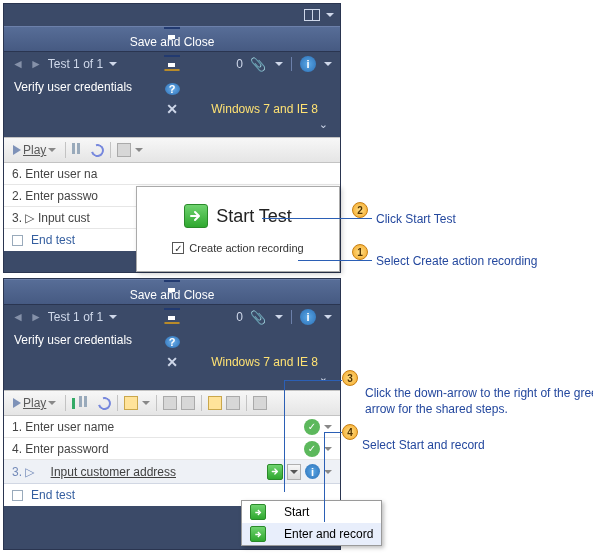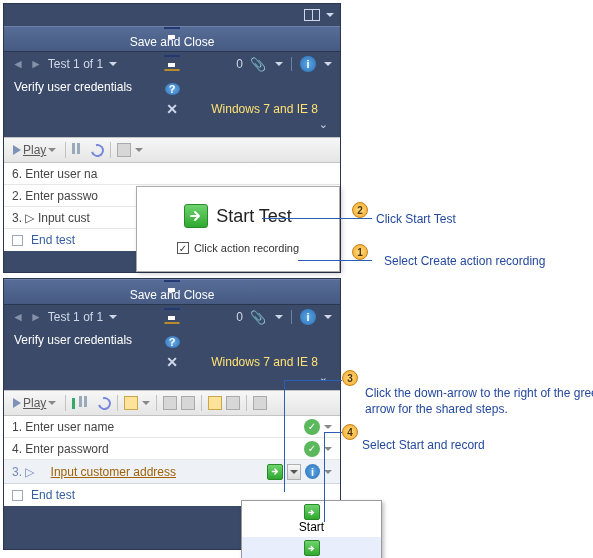--- a/index.html
+++ b/index.html
@@ -27,37 +27,37 @@
   .playbar { background: linear-gradient(#f7f7f7,#e5e5e5); border-top:1px solid #c3c3c3; border-bottom:1px solid #c3c3c3; height:26px; display:flex; align-items:center; padding:0 6px; color:#5a5a5a; font-size:12px; gap:4px;text-decoration:underline;}
   .playbar .btn { display:inline-flex; align-items:center; gap:2px; padding:1px 3px; }
   .playbar .sep { width:1px; height:16px; background:#c3c3c3; margin:0 2px;}
   .smallicon { width:15px;height:15px;display:inline-block; }
 
   .steps { background:#fff; }
   .step { height:22px; display:flex; align-items:center; padding:0 8px; color:#444; border-bottom:1px solid #e6e6e6; font-size:12px; gap:6px;}
   .step.end { color:#345e9f; border-bottom:none;}
   .step .rowend { margin-left:auto; display:flex; align-items:center; gap:4px;}
   .pass { width:16px;height:16px;border-radius:50%;background:#5cb85c;display:inline-flex;align-items:center;justify-content:center;color:#fff;font-size:10px;}
-  .shared { color:#a16207; font-style:normal;padding-left:10px;}
+  .shared { color:#404040; font-style:normal;padding-left:10px;}
   .shared-row { background:#eef1f6; height:24px; border-bottom:1px solid #d1d7e3;}
 
   .popup { position:absolute; background:#fff; border:1px solid #aaa; box-shadow:2px 2px 5px rgba(0,0,0,0.2); }
   .start-popup { left:136px; top:186px; width:204px; height:86px; display:flex; flex-direction:column; align-items:center; justify-content:center; gap:14px;}
   .start-row { display:flex; align-items:center; gap:8px; font-size:18px; color:#222;}
   .checkbox-row { font-size:11px; color:#333; display:flex; align-items:center; gap:5px;}
   .chk { width:12px;height:12px;border:1px solid #555;display:inline-flex;align-items:center;justify-content:center;font-size:10px;}
 
   .greenarrow { width:24px;height:24px;background:linear-gradient(#6fd36f,#2fa82f);border:1px solid #2a8a2a;display:inline-flex;align-items:center;justify-content:center;border-radius:3px;}
   .greenarrow svg { display:block; }
   .greenarrow.sm { width:16px;height:16px;border-radius:2px;}
 
   .dropdown-toggle { width:14px; height:16px; background:linear-gradient(#f7f7f7,#dcdcdc); border:1px solid #b0b0b0; display:inline-flex; align-items:center; justify-content:center;}
 
   .menu { position:absolute; left:241px; top:500px; width:141px; background:#fff; border:1px solid #9a9a9a; font-size:12px; box-shadow:2px 2px 4px rgba(0,0,0,.25);}
-  .menu .mi { display:flex; align-items:center; gap:0; padding:3px 6px;flex-direction:column; }
+  .menu .mi { display:flex; align-items:center; gap:16px; padding:3px 6px; }
   .menu .mi:hover, .menu .mi.sel { background:#e8eefb;}
   .menu .iconcol { width:20px; display:flex; justify-content:center;}
 
   
   .badge { position:absolute; width:16px;height:16px;border-radius:50%;background:radial-gradient(#ffe08a,#f5a623);border:1px solid #c77f12;display:flex;align-items:center;justify-content:center;font-size:10px;color:#533400;font-weight:bold;}
   .callout-text { position:absolute; color:#24489e; font-size:12px; }
   .line { position:absolute; background:#2b5fb5; height:1px;}
   .vline { position:absolute; background:#2b5fb5; width:1px;}
 
   .floppy { width:14px;height:14px; background:#3a5aa6; border:1px solid #223a70; position:relative;}
@@ -151,21 +151,21 @@
   <div class="start-row">
     <span class="greenarrow">
       <svg width="14" height="14" viewBox="0 0 14 14">
           <path d="M2 7 h6 M6 3 l4 4 -4 4" stroke="#fff" stroke-width="2" fill="none" stroke-linecap="round" stroke-linejoin="round"></path>
         </svg>
     </span>
     <span>Start Test</span>
   </div>
   <div class="checkbox-row">
     <span class="chk">✓</span>
-    <span>Click action recording</span>
+    <span>Create action recording</span>
   </div>
 </div>
 
 <div class="pane pane2">
   <div class="toolbar">
     <span class="icon floppy"></span>
     <span>Save and Close</span>
     <span class="icon floppy"></span>
     <span style="width:1px;height:16px;background:#6c80aa"></span>
     <span class="icon folder"></span>
@@ -279,21 +279,21 @@
 <div class="line" style="left:262px; top:218px; width:110px;"></div>
 <div class="badge" style="left:352px; top:202px;">
     <span>2</span>
   </div>
 <div class="callout-text" style="left:376px; top:212px;">Click Start Test</div>
 
 <div class="line" style="left:298px; top:260px; width:74px;"></div>
 <div class="badge" style="left:352px; top:244px;">
     <span>1</span>
   </div>
-<div class="callout-text" style="left:384px; top:254px;">Select Create action recording</div>
+<div class="callout-text" style="left:376px; top:254px;">Select Create action recording</div>
 
 <div class="vline" style="left:284px; top:380px; height:112px;"></div>
 <div class="line" style="left:284px; top:380px; width:58px;"></div>
 <div class="badge" style="left:342px; top:370px;">
     <span>3</span>
   </div>
 <div class="callout-text" style="left:365px; top:386px; width:240px; line-height:1.3;">Click the down-arrow to the right of the green arrow for the shared steps.</div>
 
 <div class="vline" style="left:324px; top:432px; height:90px;"></div>
 <div class="line" style="left:324px; top:432px; width:18px;"></div>

